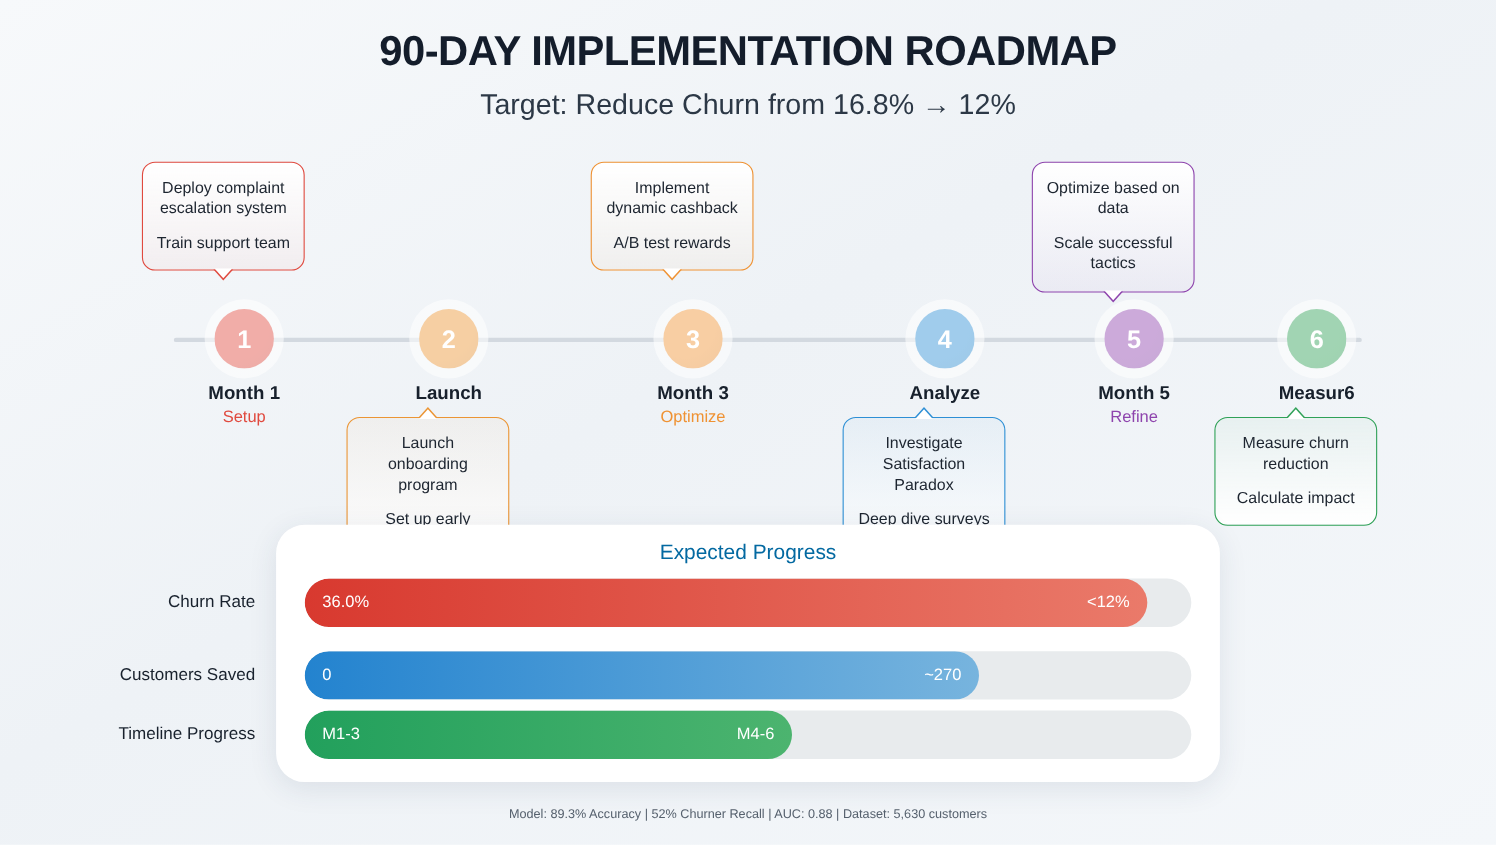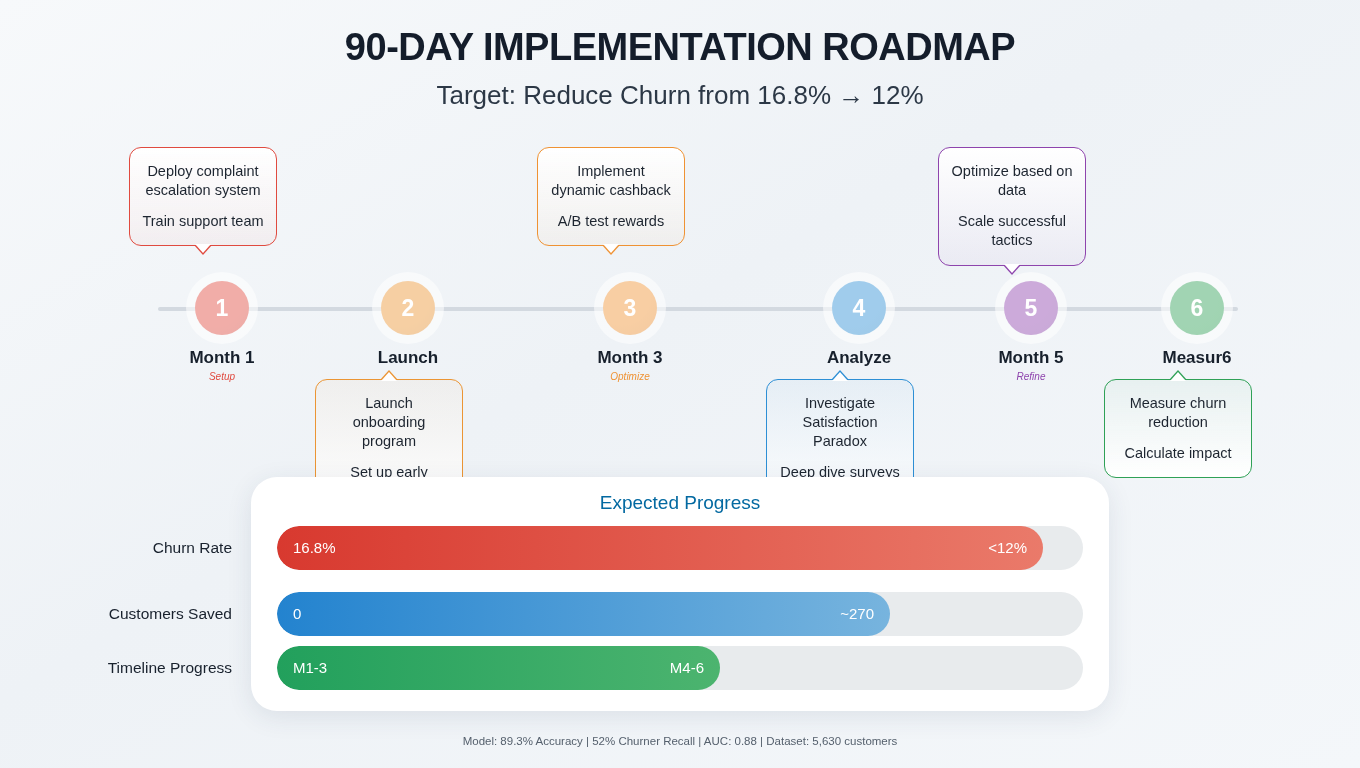--- a/index.html
+++ b/index.html
@@ -89,23 +89,22 @@
   }
   .node-label {
     margin-top: 13px;
     font-size: 17px;
     font-weight: bold;
     color: #17202c;
     white-space: nowrap;
   }
   .node-sub {
     margin-top: 3px;
-    font-size: 10px;
+    font-size: 15px;
     white-space: nowrap;
-    font-style: italic;
   }
 
   
   .card {
     position: absolute;
     width: 148px;
     box-sizing: border-box;
     border-radius: 12px;
     border: 1.6px solid #ccc;
     background: #fff;
@@ -321,21 +320,21 @@
 
 <div class="panel">
   <div class="panel-title">Expected Progress</div>
 </div>
 
 <div class="bars" id="bars">
     <div class="bar-row" style="top: 526px;">
       <div class="bar-label">Churn Rate</div>
       <div class="bar-track">
         <div class="bar-fill" style="width: 766px; background: linear-gradient(90deg, rgb(216, 57, 47) 0%, rgb(234, 122, 106) 100%);">
-          <span class="bar-start">16.8%</span>
+          <span class="bar-start">36.0%</span>
           <span class="bar-end" style="right: 16px;">&lt;12%</span>
         </div>
       </div>
     </div>
     <div class="bar-row" style="top: 592px;">
       <div class="bar-label">Customers Saved</div>
       <div class="bar-track">
         <div class="bar-fill" style="width: 613px; background: linear-gradient(90deg, rgb(35, 131, 207) 0%, rgb(119, 180, 222) 100%);">
           <span class="bar-start">0</span>
           <span class="bar-end" style="right: 16px;">~270</span>

